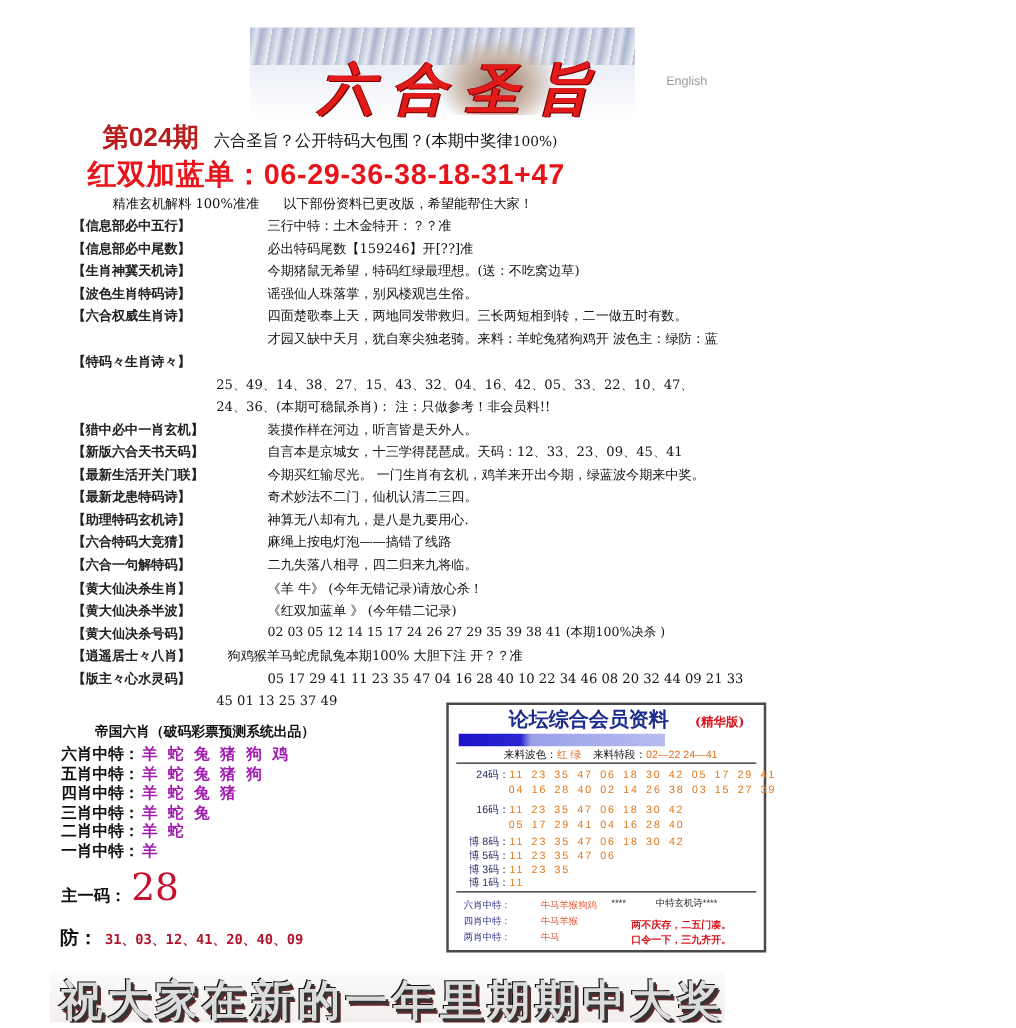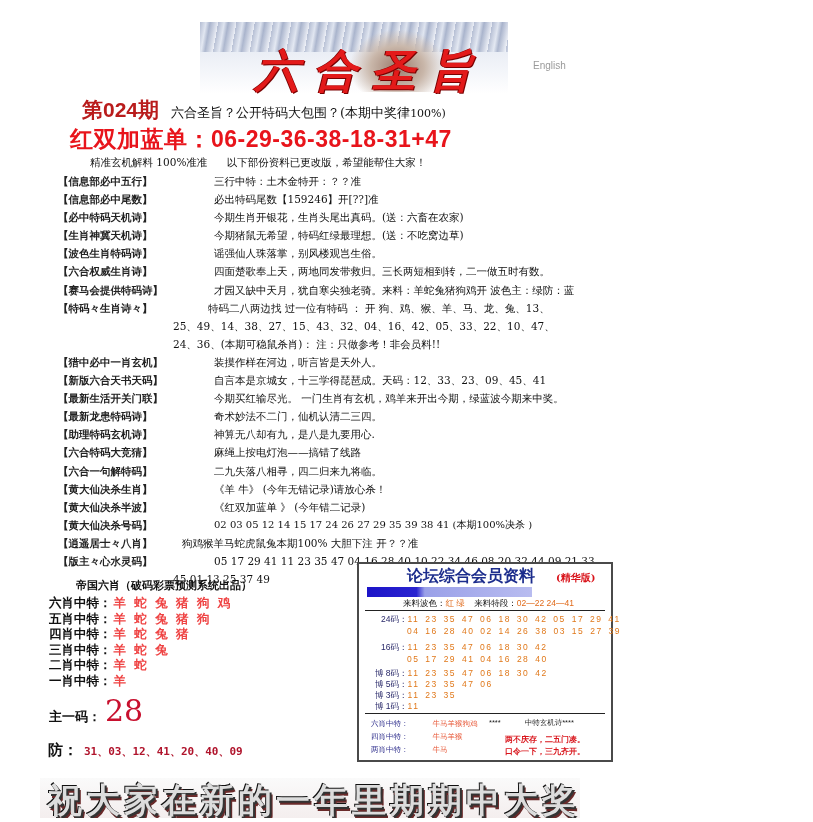--- a/index.html
+++ b/index.html
@@ -48,21 +48,21 @@
     .rows { position: absolute; left: 58px; top: 172px; width: 560px; }
     .row { position: relative; height: 18.1px; font-size: 10.5px; line-height: 18px; white-space: nowrap; }
     .row .label { position: absolute; left: 0; width: 150px; font-weight: bold; color: #222; }
     .row .value { position: absolute; left: 156px; color: #111; }
     .row.cont .value { left: 115px; }
 
     .six-title { position: absolute; left: 76px; top: 578px; font-size: 11px; font-weight: bold; white-space: nowrap; }
     .six-list { position: absolute; left: 49px; top: 595px; }
     .six-row { height: 15.6px; font-size: 12.5px; line-height: 15.6px; white-space: nowrap; font-weight: bold; }
     .six-row .k { color: #111; }
-    .six-row .v { color: #ef4444; letter-spacing: 2px; margin-left: 2px; }
+    .six-row .v { color: #a21caf; letter-spacing: 2px; margin-left: 2px; }
 
     .main-code { position: absolute; left: 49px; top: 696px; display: flex; align-items: flex-end; }
     .main-code .k { font-size: 13px; font-weight: bold; }
     .main-code .v { font-size: 30px; color: #c8102e; margin-left: 4px; line-height: 30px; font-family: "DejaVu Serif", serif; }
     .guard { position: absolute; left: 48px; top: 741px; display: flex; align-items: baseline; white-space: nowrap; }
     .guard .k { font-size: 15px; font-weight: bold; }
     .guard .v { font-size: 11px; color: #b0142c; font-weight: bold; margin-left: 6px; font-family: "DejaVu Sans Mono", monospace; }
 
     .member-box {
       position: absolute; left: 357px; top: 562px; width: 256px; height: 200px;
@@ -126,42 +126,36 @@
 <div class="rows">
   <div class="row">
       <span class="label">【信息部必中五行】</span>
       <span class="value">三行中特：土木金特开：？？准</span>
     </div>
   <div class="row">
       <span class="label">【信息部必中尾数】</span>
       <span class="value">必出特码尾数【159246】开[??]准</span>
     </div>
   <div class="row">
-      <span class="label">【必中特码天机诗】</span>
-      <span class="value">今期生肖开银花，生肖头尾出真码。(送：六畜在农家)</span>
-    </div>
-  <div class="row">
       <span class="label">【生肖神冀天机诗】</span>
       <span class="value">今期猪鼠无希望，特码红绿最理想。(送：不吃窝边草)</span>
     </div>
   <div class="row">
       <span class="label">【波色生肖特码诗】</span>
       <span class="value">谣强仙人珠落掌，别风楼观岂生俗。</span>
     </div>
   <div class="row">
       <span class="label">【六合权威生肖诗】</span>
       <span class="value">四面楚歌奉上天，两地同发带救归。三长两短相到转，二一做五时有数。</span>
     </div>
   <div class="row">
-      <span class="label">【赛马会提供特码诗】</span>
       <span class="value">才园又缺中天月，犹自寒尖独老骑。来料：羊蛇兔猪狗鸡开 波色主：绿防：蓝</span>
     </div>
   <div class="row">
       <span class="label">【特码々生肖诗々】</span>
-      <span class="value" style="left:150px">特码二八两边找  过一位有特码  ：   开  狗、鸡、猴、羊、马、龙、兔、13、</span>
     </div>
   <div class="row cont">
       <span class="value">25、49、14、38、27、15、43、32、04、16、42、05、33、22、10、47、</span>
     </div>
   <div class="row cont">
       <span class="value">24、36、(本期可稳鼠杀肖)：    注：只做参考！非会员料!!</span>
     </div>
   <div class="row">
       <span class="label">【猎中必中一肖玄机】</span>
       <span class="value">装摸作样在河边，听言皆是天外人。</span>

